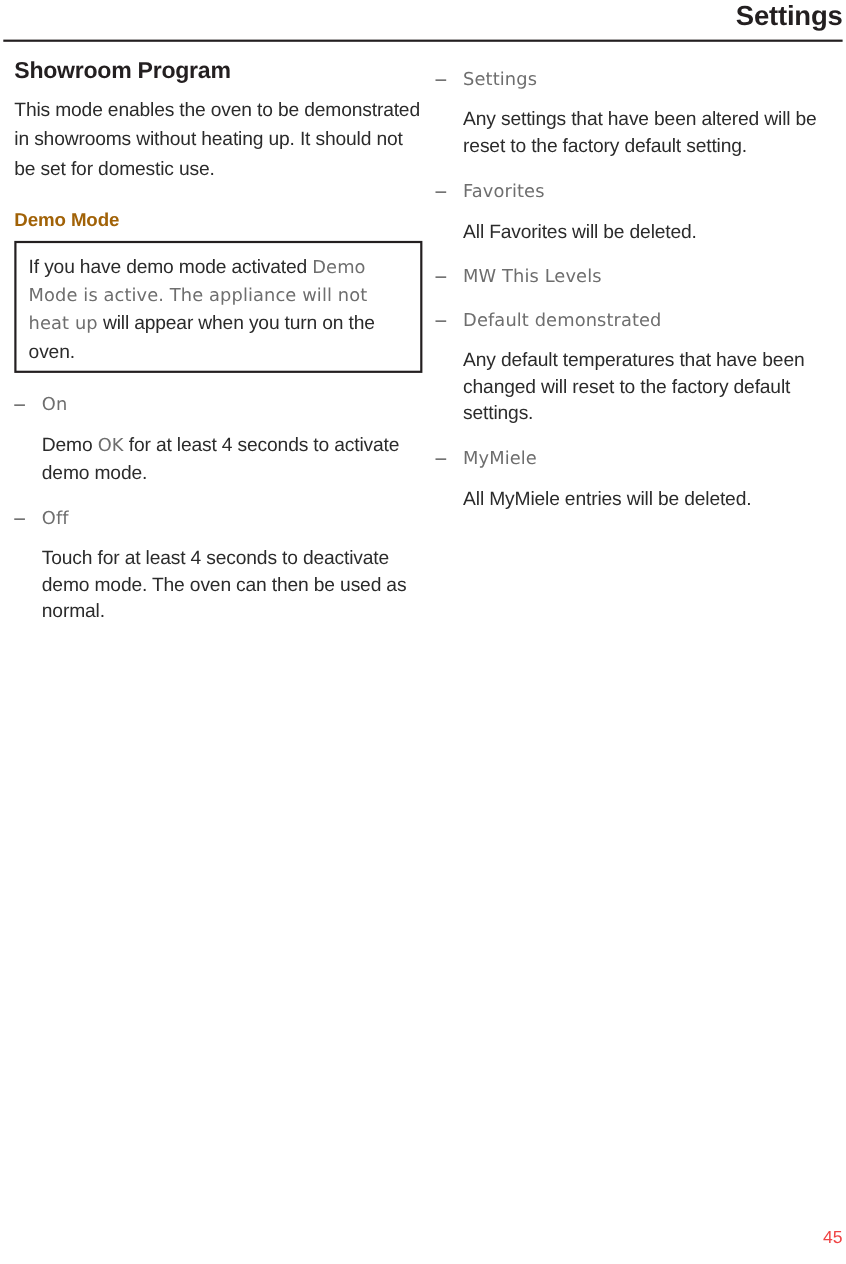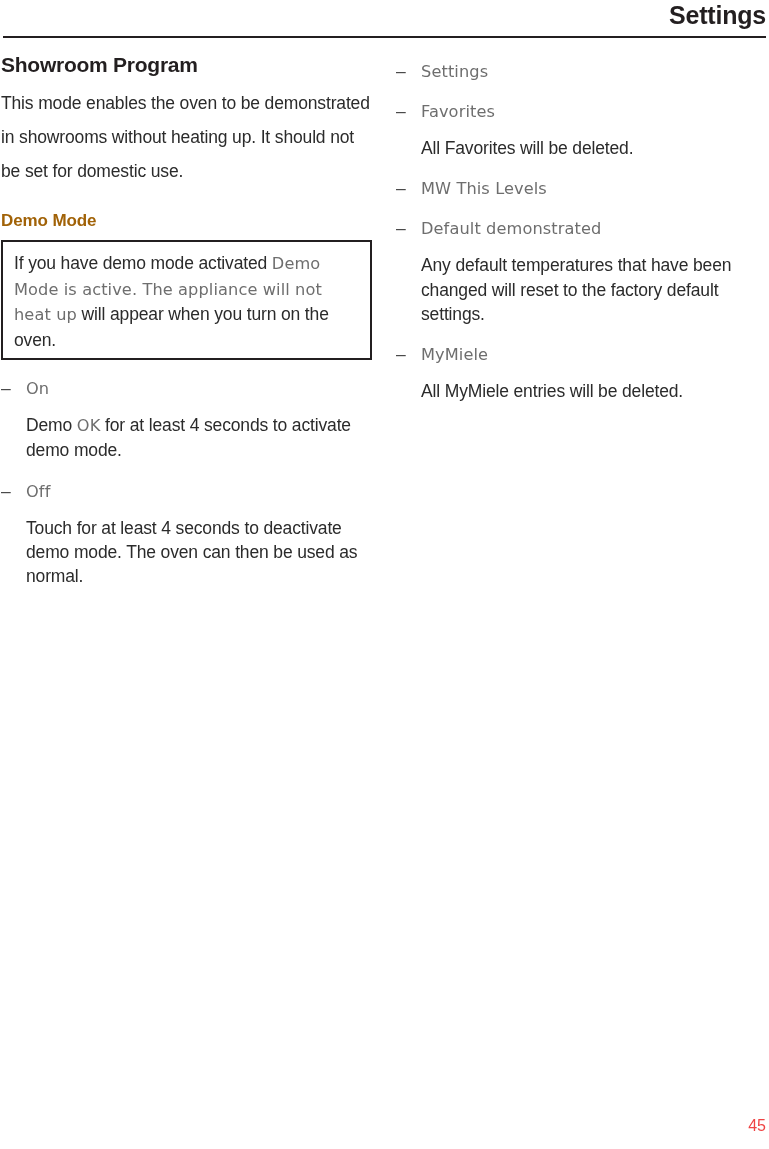--- a/index.html
+++ b/index.html
@@ -56,21 +56,21 @@
   .columns {
     position: absolute;
     left: 0px;
     top: 52px;
     width: 769px;
   }
   .col {
     position: absolute;
     top: 0;
   }
-  .col-left  { left: 1px;   width: 372px; }
+  .col-left  { left: 13px;   width: 372px; }
   .col-right { left: 396px; width: 370px; }
 
   h2.section-heading {
     margin: 0 0 9px 0;
     font-size: 21px;
     font-weight: bold;
     line-height: 25px;
     letter-spacing: -0.25px;
     color: #231f20;
   }
@@ -78,21 +78,21 @@
     margin: 22px 0 8px 0;
     font-size: 17px;
     font-weight: bold;
     line-height: 22px;
     letter-spacing: -0.1px;
     color: #a16207;
   }
   p.body-text {
     margin: 0 0 0 0;
     font-size: 17.5px;
-    line-height: 34px;
+    line-height: 27px;
     letter-spacing: -0.15px;
     color: #2b2b2b;
   }
 
   
   .display {
     font-family: "DejaVu Sans", sans-serif;
     font-weight: 400;
     font-size: 16.2px;
     color: #6e6e6e;
@@ -204,20 +204,21 @@
     </div>
 
     <div class="col col-right">
 
 
       <ul class="dash-list">
 
         <li style="margin-top:8px;">
           <span class="dash-marker">–</span>
           <span class="dash-term">Settings</span>
+          <span class="dash-desc">Any settings that have been altered will be reset to the factory default setting.</span>
         </li>
 
         <li>
           <span class="dash-marker">–</span>
           <span class="dash-term">Favorites</span>
           <span class="dash-desc">All Favorites will be deleted.</span>
         </li>
 
         <li>
           <span class="dash-marker">–</span>

